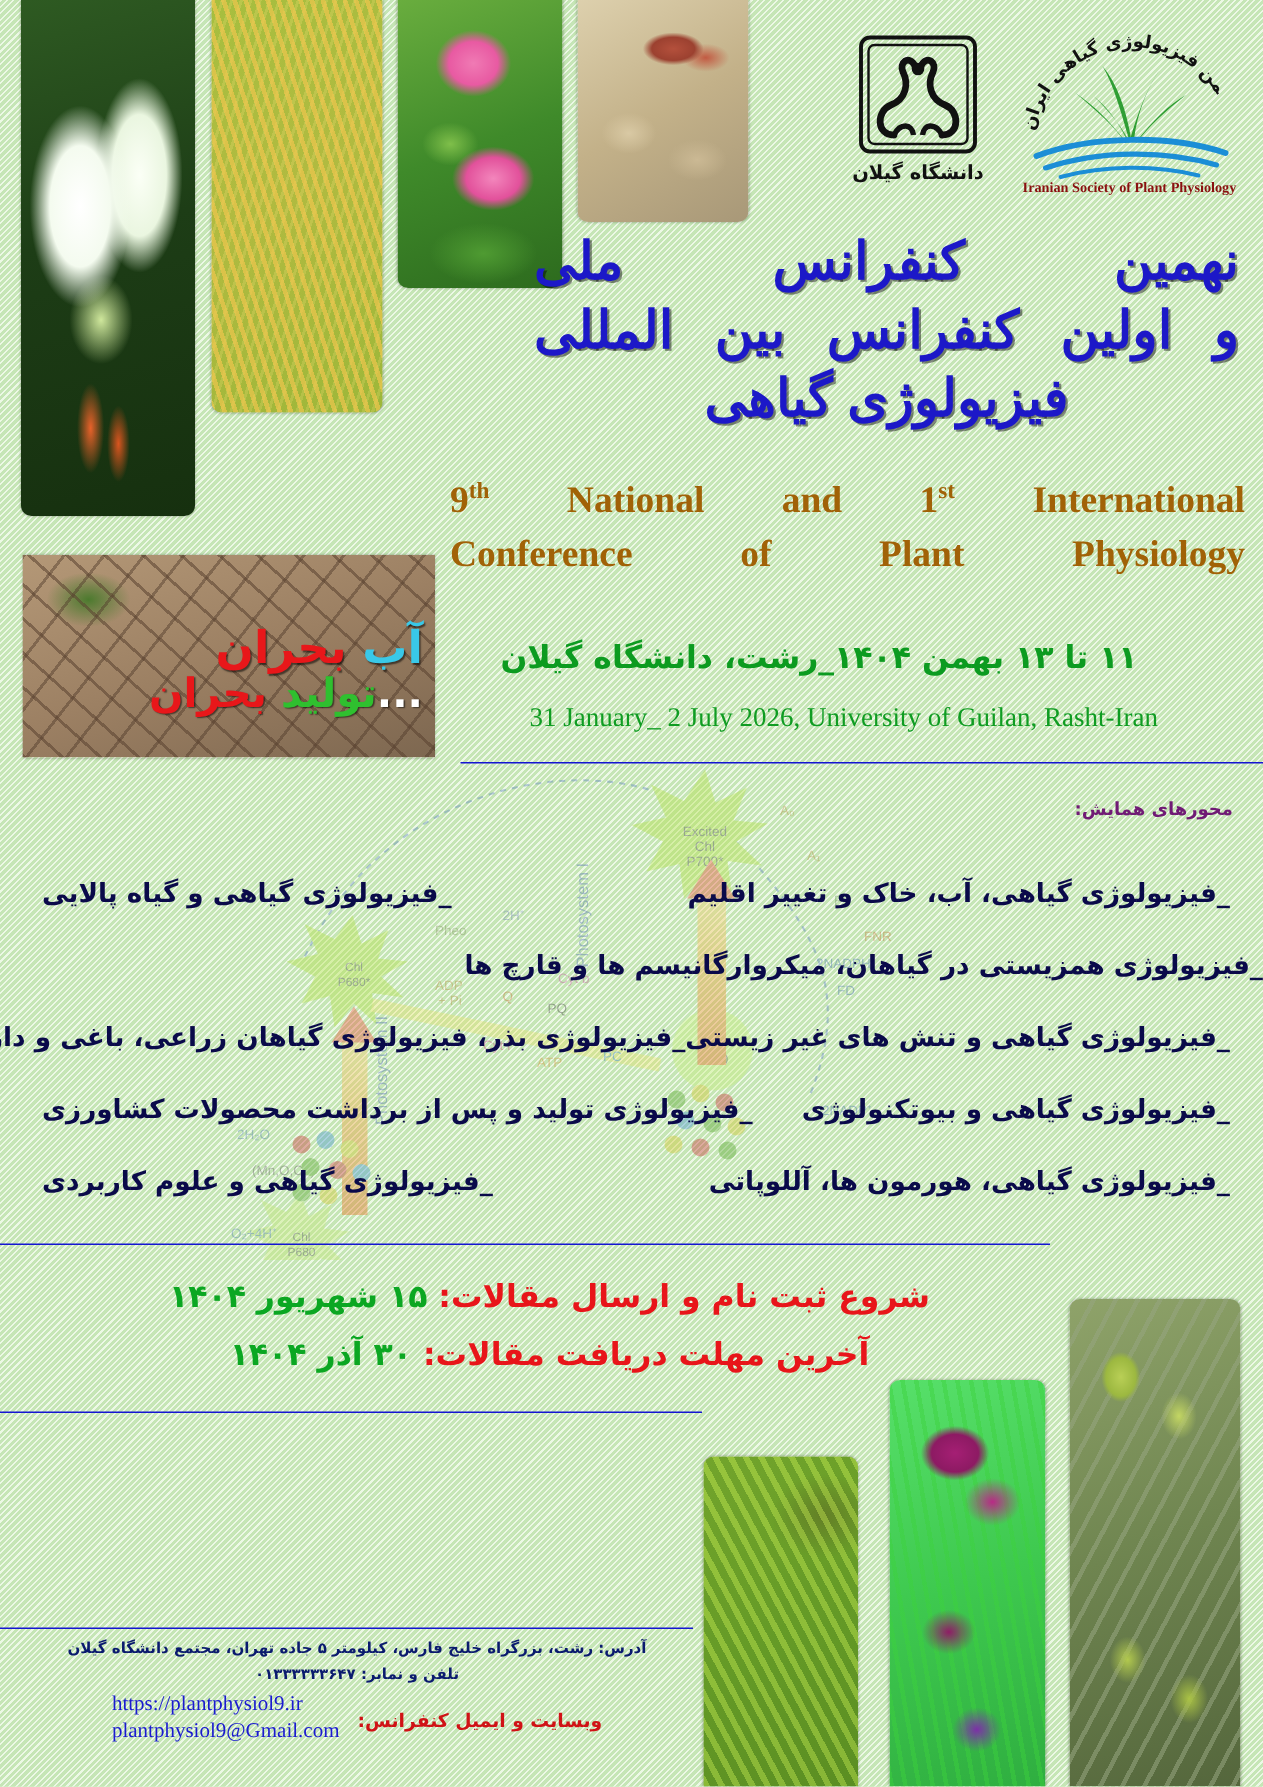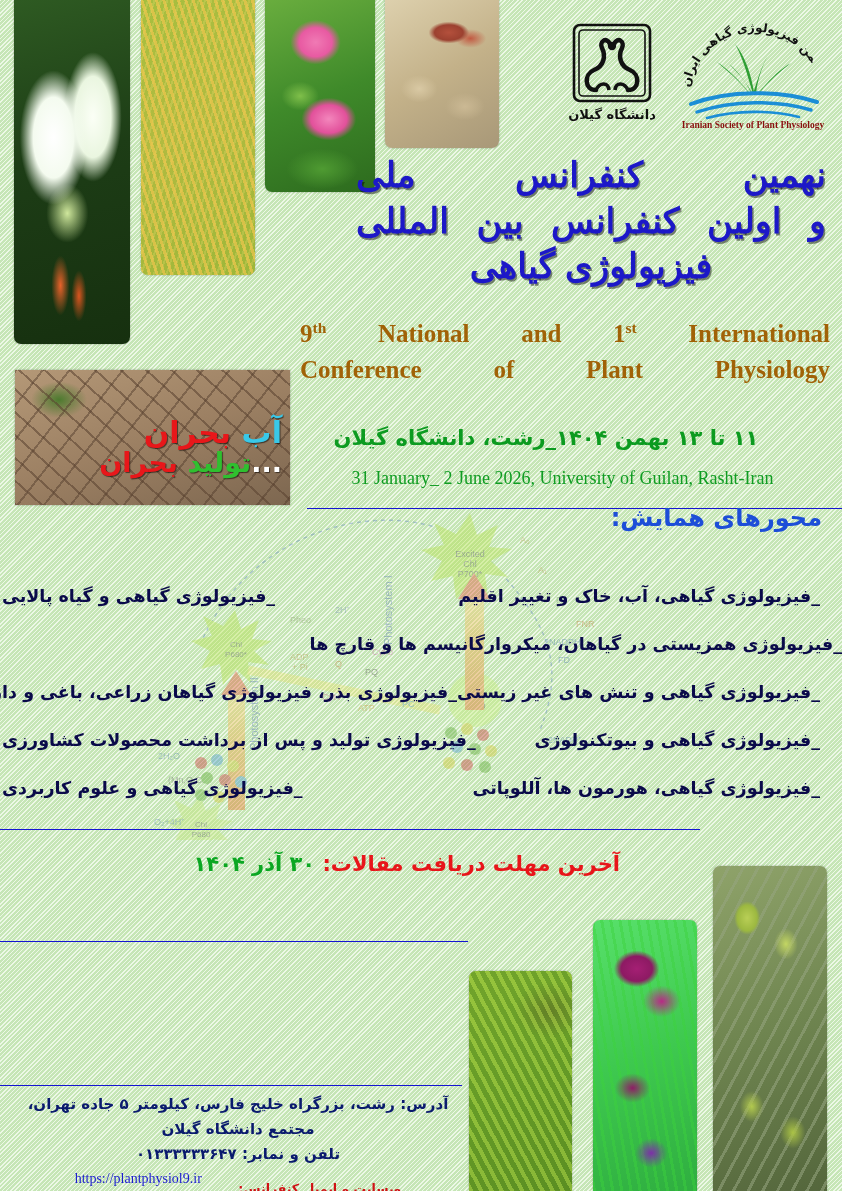--- a/index.html
+++ b/index.html
@@ -161,48 +161,48 @@
 
   
   .hr { position:absolute; height:0; border-top:1.6px solid #1515d2; }
   .hr-1 { left:307px; top:508px;  width:535px; }
   .hr-2 { left:0px;   top:829px;  width:700px; }
   .hr-3 { left:0px;   top:941px;  width:468px; }
   .hr-4 { left:0px;   top:1085px; width:462px; }
 
   
   .topics-head {
-    position:absolute; right:20px; top:504px;
+    position:absolute; right:20px; top:532px;
     direction:rtl; font-family:"DejaVu Sans", sans-serif;
-    font-weight:bold; font-size:24px; color:#1d4ed8;
+    font-weight:bold; font-size:12px; color:#701a75;
   }
   .topics { position:absolute; left:0; top:586px; width:842px; }
   .topic-row { display:flex; justify-content:space-between; align-items:baseline;
                height:48px; direction:rtl; }
   .topic {
     direction:rtl; font-family:"DejaVu Sans", sans-serif;
     font-weight:bold; font-size:17.5px; color:#0a0a4a;
     white-space:nowrap;
   }
   .col-right { padding-right:22px; }
-  .col-left  { padding-left:2px; }
+  .col-left  { padding-left:28px; }
 
   
   .deadlines { position:absolute; right:222px; top:845px;
                direction:rtl; text-align:center;
                font-family:"DejaVu Sans", sans-serif;
                font-weight:bold; font-size:21px; line-height:1.85; }
   .dl-red   { color:#e8151a; }
   .dl-green { color:#0ba722; }
 
   
   .footer { position:absolute; right:374px; top:1092px; width:460px;
             direction:rtl; text-align:center;
             font-family:"DejaVu Sans", sans-serif; }
-  .f-line { font-weight:bold; font-size:15px; color:#0a1a6e; line-height:1.68; }
+  .f-line { font-weight:bold; font-size:10px; color:#0a1a6e; line-height:1.68; }
   .f-web  { display:flex; direction:rtl; align-items:center; justify-content:center;
             gap:12px; margin-top:2px; }
   .f-web-label { font-weight:bold; font-size:12.5px; color:#d01216; white-space:nowrap; }
   .f-links { font-family:"Liberation Serif", serif; font-size:14px;
              color:#1a1ad0; direction:ltr; text-align:left; line-height:1.35; }
 </style>
 </head>
 <body>
 
 <div class="poster">
@@ -365,21 +365,21 @@
   <div class="title-en">
     <div>
       <span>9</span><sup>th</sup>
       <span>National  and  1</span><sup>st</sup>
       <span>International</span>
     </div>
     <div>Conference        of       Plant      Physiology</div>
   </div>
 
   <div class="date-fa">۱۱ تا ۱۳ بهمن ۱۴۰۴_رشت، دانشگاه گیلان</div>
-  <div class="date-en">31 January_ 2 June 2026, University of Guilan, Rasht-Iran</div>
+  <div class="date-en">31 January_ 2 July 2026, University of Guilan, Rasht-Iran</div>
 
   <div class="hr hr-1"></div>
 
   <div class="topics-head">محورهای همایش:</div>
 
   <div class="topics">
     <div class="topic-row">
       <div class="topic col-right">_فیزیولوژی گیاهی، آب، خاک و تغییر اقلیم</div>
       <div class="topic col-left">_فیزیولوژی گیاهی و گیاه پالایی</div>
     </div>
@@ -396,20 +396,24 @@
     </div>
     <div class="topic-row">
       <div class="topic col-right">_فیزیولوژی گیاهی، هورمون ها، آللوپاتی</div>
       <div class="topic col-left">_فیزیولوژی گیاهی و علوم کاربردی</div>
     </div>
   </div>
 
   <div class="hr hr-2"></div>
 
   <div class="deadlines">
+    <div>
+      <span class="dl-red">شروع ثبت نام و ارسال مقالات:</span>
+      <span class="dl-green">۱۵ شهریور ۱۴۰۴</span>
+    </div>
     <div>
       <span class="dl-red">آخرین مهلت دریافت مقالات:</span>
       <span class="dl-green">۳۰ آذر ۱۴۰۴</span>
     </div>
   </div>
 
   <div class="hr hr-3"></div>
   <div class="hr hr-4"></div>
 
   <div class="footer">

